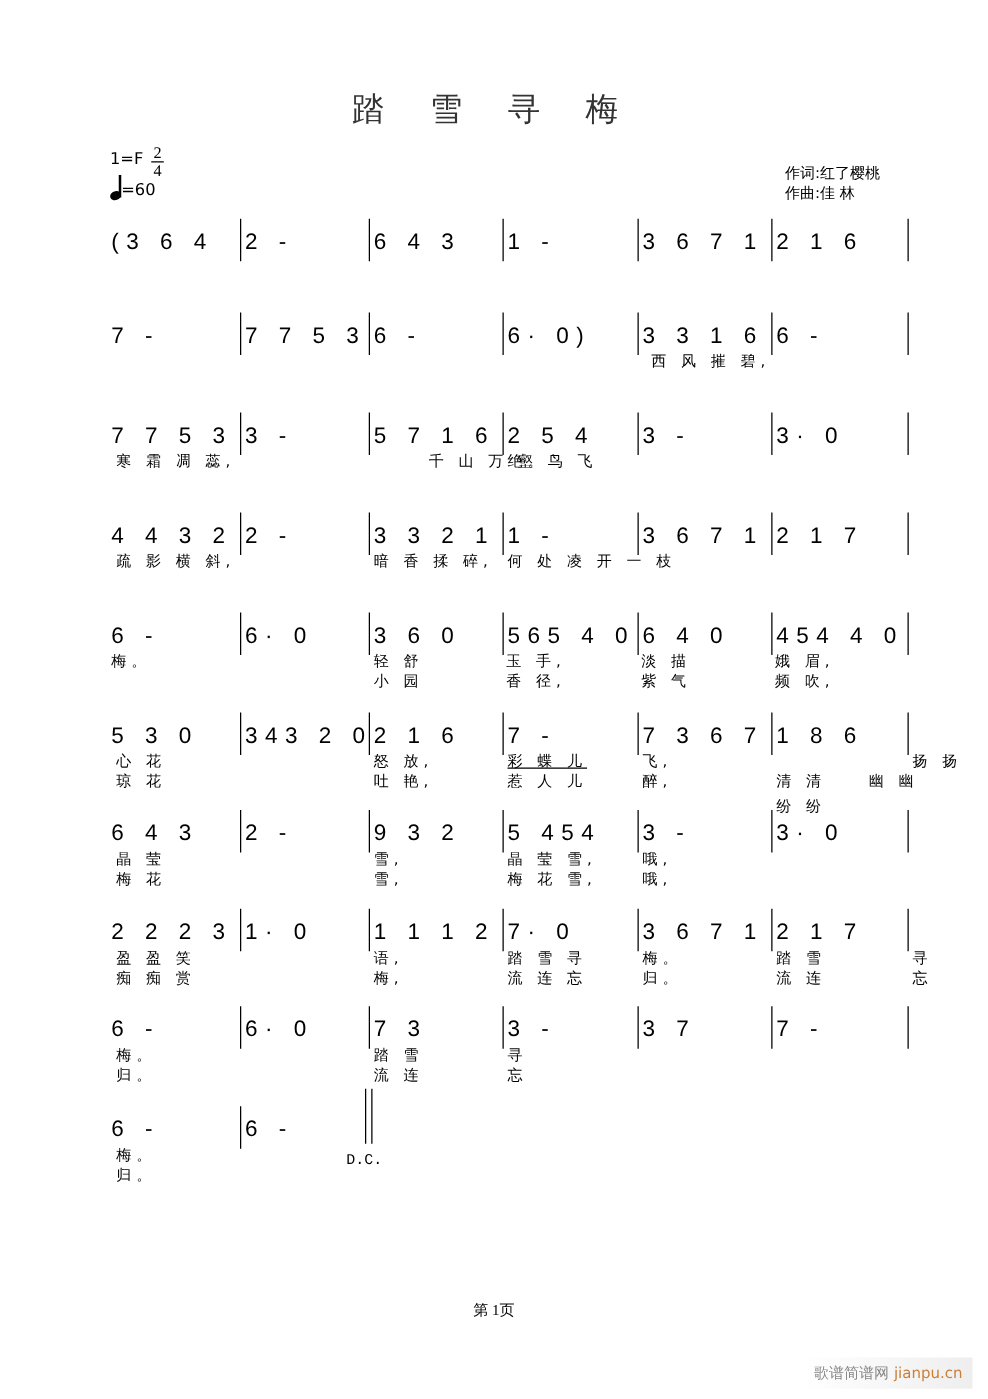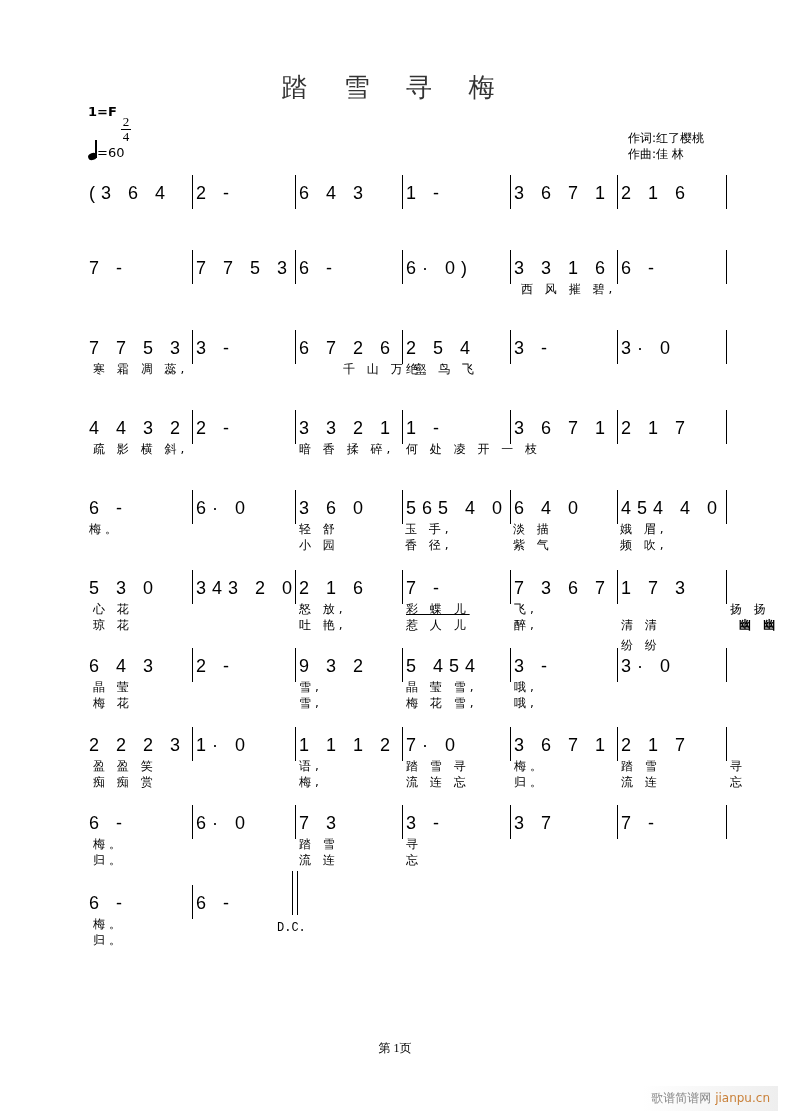--- a/index.html
+++ b/index.html
@@ -1,20 +1,20 @@
 <!DOCTYPE html>
 <html><head>
 <meta charset="utf-8">
 <style>
   html, body { margin:0; padding:0; background:#ffffff; }
   body { width:790px; height:1119px; position:relative; overflow:hidden;
          font-family: "DejaVu Sans", "Liberation Sans", sans-serif; color:#000; }
   .title { position:absolute; left:0; width:790px; top:70px; text-align:center;
            font-family:"DejaVu Serif","Liberation Serif",serif; font-size:26px; letter-spacing:14px; color:#333; }
-  .key { position:absolute; left:88px; top:104px; font-size:13px;font-weight:bold; }
+  .key { position:absolute; left:88px; top:120px; font-size:13px; }
   .ts { position:absolute; left:121px; top:115px; font-size:13px; line-height:14px; text-align:center; font-family:"Liberation Serif",serif;}
   .ts .line { border-top:1px solid #000; width:10px; margin:0 auto; }
   .tempo { position:absolute; left:88px; top:140px; font-size:13px; display:flex; align-items:flex-end; }
   .tempo .note { display:inline-block; width:9px; height:20px; position:relative; }
   .tempo .note:before { content:""; position:absolute; left:7px; top:0; width:1.5px; height:18px; background:#000;}
   .tempo .note:after { content:""; position:absolute; left:0; bottom:0; width:9px; height:7px; background:#000; border-radius:50%; transform:rotate(-20deg);}
   .credits { position:absolute; left:628px; top:130px; font-size:12px; line-height:16px; }
   .row { position:absolute; left:85px; width:645px; }
   .barline { position:absolute; width:1px; background:#000; height:34px; }
   .dbl { position:absolute; width:6px; height:44px; border-left:1.5px solid #000; border-right:1.5px solid #000; box-sizing:border-box;}
@@ -71,21 +71,21 @@
       <div class="barline" style="left: 532px; top: -8px;"></div>
       <div style="position: absolute; top: 0px; left: 536px; width: 99px; font-family: &quot;Liberation Sans&quot;, sans-serif; font-size: 18px; line-height: 20px; letter-spacing: 6px; white-space: pre;">6 -</div>
       <div class="barline" style="left: 641px; top: -8px;"></div>
       <div class="lyr" style="left: 436px; top: 24px;">西 风 摧 碧,</div>
     </div>
     <div class="row" style="top: 338px;">
       <div style="position: absolute; top: 0px; left: 4px; width: 97px; font-family: &quot;Liberation Sans&quot;, sans-serif; font-size: 18px; line-height: 20px; letter-spacing: 6px; white-space: pre;">7 7 5 3</div>
       <div class="barline" style="left: 107px; top: -8px;"></div>
       <div style="position: absolute; top: 0px; left: 111px; width: 93px; font-family: &quot;Liberation Sans&quot;, sans-serif; font-size: 18px; line-height: 20px; letter-spacing: 6px; white-space: pre;">3 -</div>
       <div class="barline" style="left: 210px; top: -8px;"></div>
-      <div style="position: absolute; top: 0px; left: 214px; width: 97px; font-family: &quot;Liberation Sans&quot;, sans-serif; font-size: 18px; line-height: 20px; letter-spacing: 6px; white-space: pre;">6 7 2 6</div>
+      <div style="position: absolute; top: 0px; left: 214px; width: 97px; font-family: &quot;Liberation Sans&quot;, sans-serif; font-size: 18px; line-height: 20px; letter-spacing: 6px; white-space: pre;">5 7 1 6</div>
       <div class="barline" style="left: 317px; top: -8px;"></div>
       <div style="position: absolute; top: 0px; left: 321px; width: 98px; font-family: &quot;Liberation Sans&quot;, sans-serif; font-size: 18px; line-height: 20px; letter-spacing: 6px; white-space: pre;">2 5 4</div>
       <div class="barline" style="left: 425px; top: -8px;"></div>
       <div style="position: absolute; top: 0px; left: 429px; width: 97px; font-family: &quot;Liberation Sans&quot;, sans-serif; font-size: 18px; line-height: 20px; letter-spacing: 6px; white-space: pre;">3 -</div>
       <div class="barline" style="left: 532px; top: -8px;"></div>
       <div style="position: absolute; top: 0px; left: 536px; width: 99px; font-family: &quot;Liberation Sans&quot;, sans-serif; font-size: 18px; line-height: 20px; letter-spacing: 6px; white-space: pre;">3· 0</div>
       <div class="barline" style="left: 641px; top: -8px;"></div>
       <div class="lyr" style="left: 8px; top: 24px;">寒 霜 凋 蕊,</div>
       <div class="lyr" style="left: 214px; top: 24px; margin-left: 44px;">千 山 万 壑  鸟  飞</div>
       <div class="lyr" style="left: 321px; top: 24px;">绝。</div>
@@ -134,34 +134,34 @@
       <div style="position: absolute; top: 0px; left: 4px; width: 97px; font-family: &quot;Liberation Sans&quot;, sans-serif; font-size: 18px; line-height: 20px; letter-spacing: 6px; white-space: pre;">5 3 0</div>
       <div class="barline" style="left: 107px; top: -8px;"></div>
       <div style="position: absolute; top: 0px; left: 111px; width: 93px; font-family: &quot;Liberation Sans&quot;, sans-serif; font-size: 18px; line-height: 20px; letter-spacing: 6px; white-space: pre;">343 2 0</div>
       <div class="barline" style="left: 210px; top: -8px;"></div>
       <div style="position: absolute; top: 0px; left: 214px; width: 97px; font-family: &quot;Liberation Sans&quot;, sans-serif; font-size: 18px; line-height: 20px; letter-spacing: 6px; white-space: pre;">2 1 6</div>
       <div class="barline" style="left: 317px; top: -8px;"></div>
       <div style="position: absolute; top: 0px; left: 321px; width: 98px; font-family: &quot;Liberation Sans&quot;, sans-serif; font-size: 18px; line-height: 20px; letter-spacing: 6px; white-space: pre;">7 -</div>
       <div class="barline" style="left: 425px; top: -8px;"></div>
       <div style="position: absolute; top: 0px; left: 429px; width: 97px; font-family: &quot;Liberation Sans&quot;, sans-serif; font-size: 18px; line-height: 20px; letter-spacing: 6px; white-space: pre;">7 3 6 7</div>
       <div class="barline" style="left: 532px; top: -8px;"></div>
-      <div style="position: absolute; top: 0px; left: 536px; width: 99px; font-family: &quot;Liberation Sans&quot;, sans-serif; font-size: 18px; line-height: 20px; letter-spacing: 6px; white-space: pre;">1 7 3</div>
+      <div style="position: absolute; top: 0px; left: 536px; width: 99px; font-family: &quot;Liberation Sans&quot;, sans-serif; font-size: 18px; line-height: 20px; letter-spacing: 6px; white-space: pre;">1 8 6</div>
       <div class="barline" style="left: 641px; top: -8px;"></div>
       <div class="lyr" style="left: 8px; top: 24px;">心 花</div>
       <div class="lyr" style="left: 214px; top: 24px;">怒    放,</div>
       <div class="lyr" style="left: 321px; top: 24px; text-decoration: underline;">彩  蝶  儿</div>
       <div class="lyr" style="left: 429px; top: 24px;">飞,</div>
       <div class="lyr" style="left: 536px; top: 24px; margin-top: 36px;">纷 纷</div>
       <div class="lyr" style="left: 645px; top: 24px;">扬   扬</div>
       <div class="lyr" style="left: 8px; top: 40px;">琼 花</div>
       <div class="lyr" style="left: 214px; top: 40px;">吐    艳,</div>
       <div class="lyr" style="left: 321px; top: 40px;">惹  人  儿</div>
       <div class="lyr" style="left: 429px; top: 40px;">醉,</div>
       <div class="lyr" style="left: 536px; top: 40px;">清 清</div>
-      <div class="lyr" style="left: 654px; top: 40px; font-weight: bold;">幽   幽</div>
+      <div class="lyr" style="left: 610px; top: 40px;">幽   幽</div>
     </div>
     <div class="row" style="top: 656px;">
       <div style="position: absolute; top: 0px; left: 4px; width: 97px; font-family: &quot;Liberation Sans&quot;, sans-serif; font-size: 18px; line-height: 20px; letter-spacing: 6px; white-space: pre;">6 4 3</div>
       <div class="barline" style="left: 107px; top: -8px;"></div>
       <div style="position: absolute; top: 0px; left: 111px; width: 93px; font-family: &quot;Liberation Sans&quot;, sans-serif; font-size: 18px; line-height: 20px; letter-spacing: 6px; white-space: pre;">2 -</div>
       <div class="barline" style="left: 210px; top: -8px;"></div>
       <div style="position: absolute; top: 0px; left: 214px; width: 97px; font-family: &quot;Liberation Sans&quot;, sans-serif; font-size: 18px; line-height: 20px; letter-spacing: 6px; white-space: pre;">9 3 2</div>
       <div class="barline" style="left: 317px; top: -8px;"></div>
       <div style="position: absolute; top: 0px; left: 321px; width: 98px; font-family: &quot;Liberation Sans&quot;, sans-serif; font-size: 18px; line-height: 20px; letter-spacing: 6px; white-space: pre;">5 454</div>
       <div class="barline" style="left: 425px; top: -8px;"></div>

